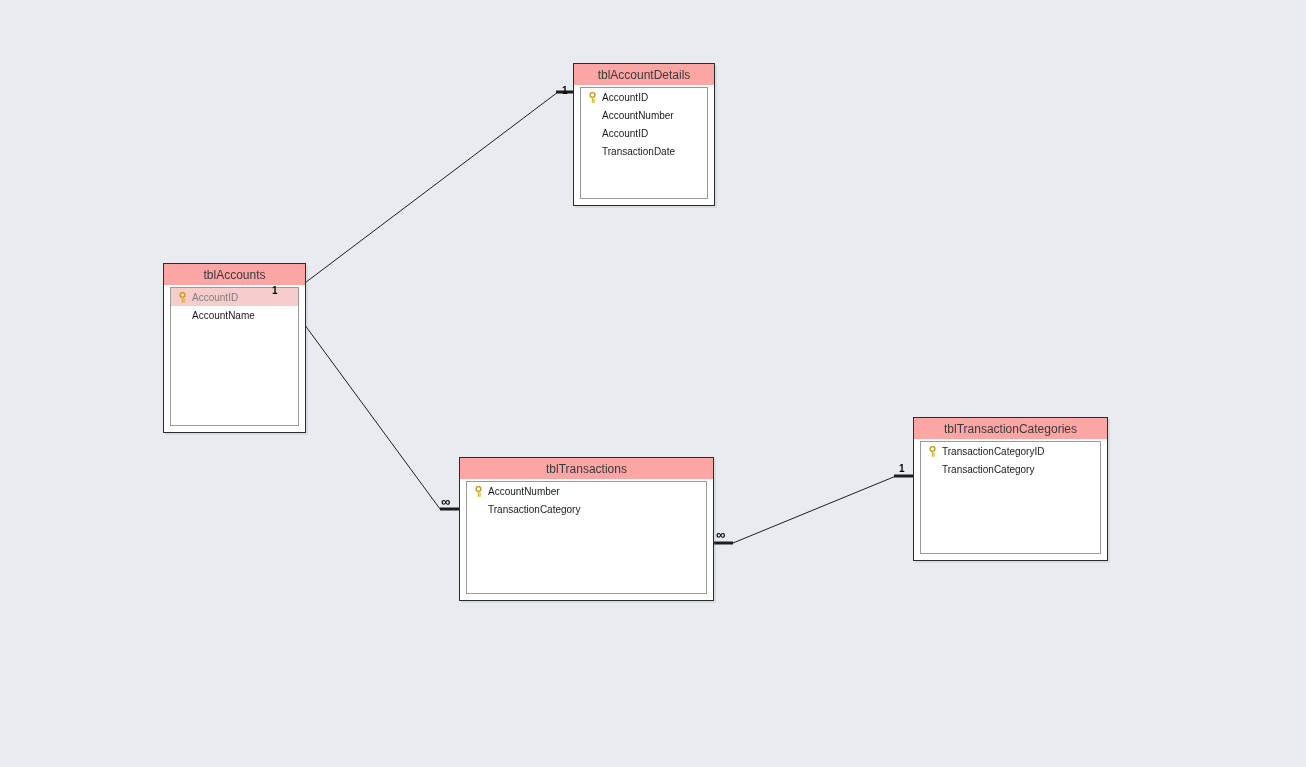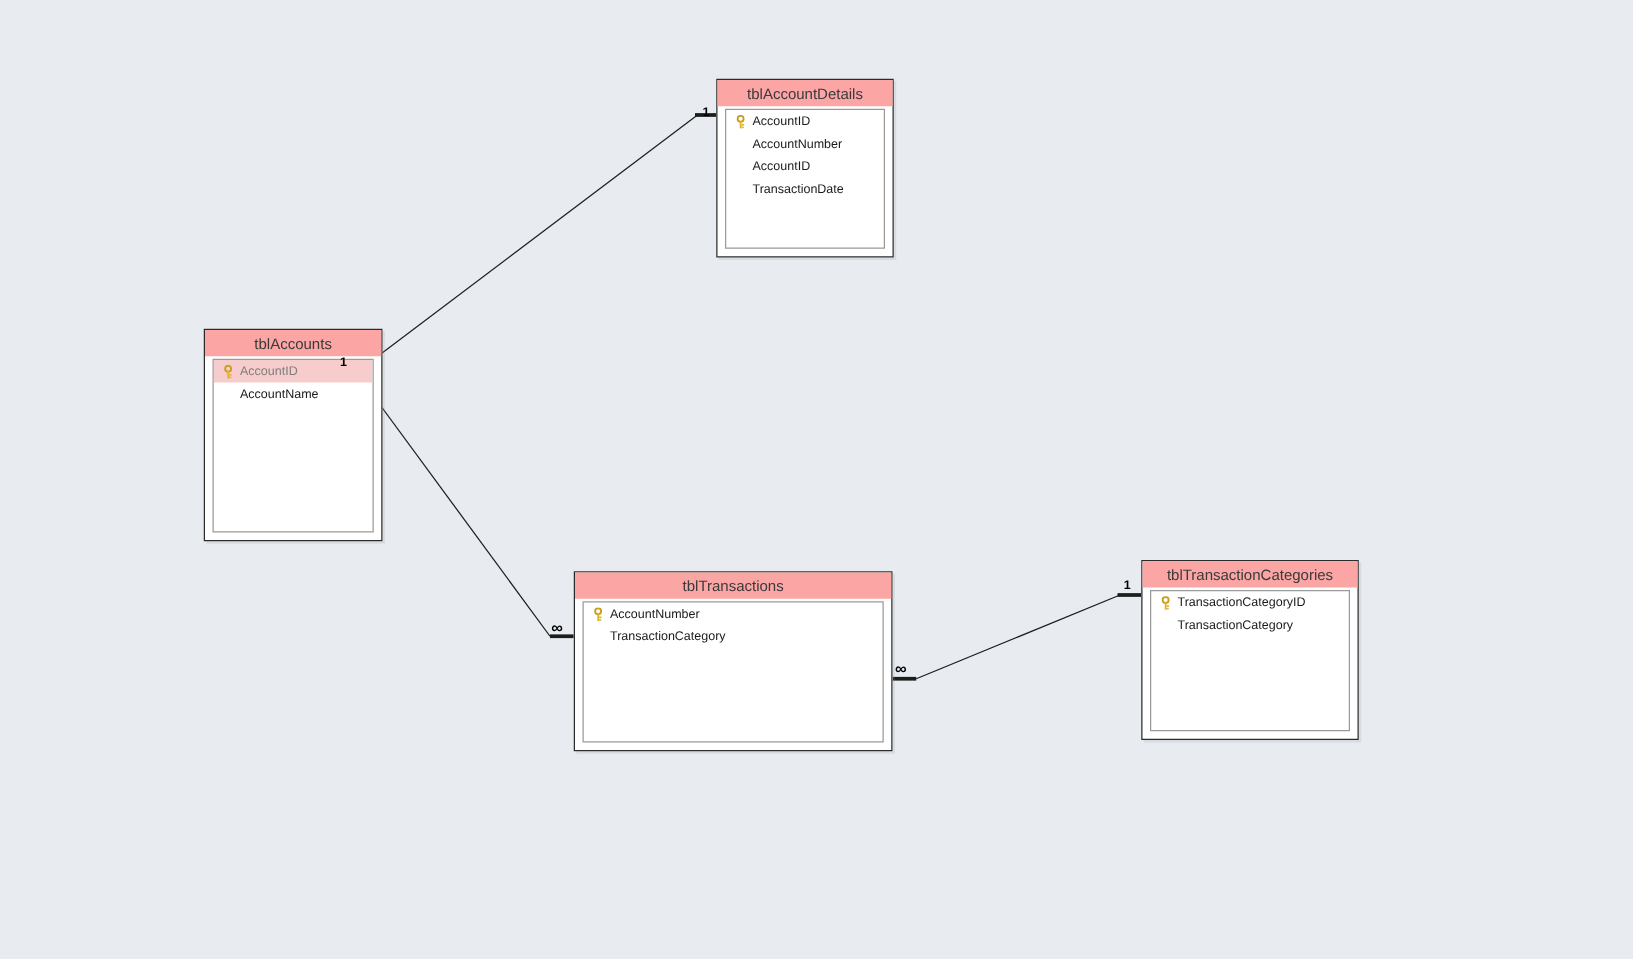--- a/index.html
+++ b/index.html
@@ -196,21 +196,21 @@
           </span>
           <span class="field-label">AccountNumber</span>
         </div>
         <div class="field">
           <span class="key-slot"></span>
           <span class="field-label">TransactionCategory</span>
         </div>
       </div>
     </div>
 
-    <div class="tbl" id="tbl-transactioncategories" style="left:913px; top:448px; width:174px; height:144px;">
+    <div class="tbl" id="tbl-transactioncategories" style="left:913px; top:417px; width:195px; height:144px;">
       <div class="tbl-title">tblTransactionCategories</div>
       <div class="tbl-fields">
         <div class="field">
           <span class="key-slot">
             <svg width="11" height="11" viewBox="0 0 11 11">
               <circle cx="5.5" cy="3" r="2.4" fill="none" stroke="#c8a01e" stroke-width="1.5"></circle>
               <rect x="4.8" y="4.8" width="1.5" height="6" fill="#e0b52a"></rect>
               <rect x="6.3" y="7.2" width="2" height="1.3" fill="#e0b52a"></rect>
               <rect x="6.3" y="9.3" width="1.7" height="1.3" fill="#e0b52a"></rect>
             </svg>

